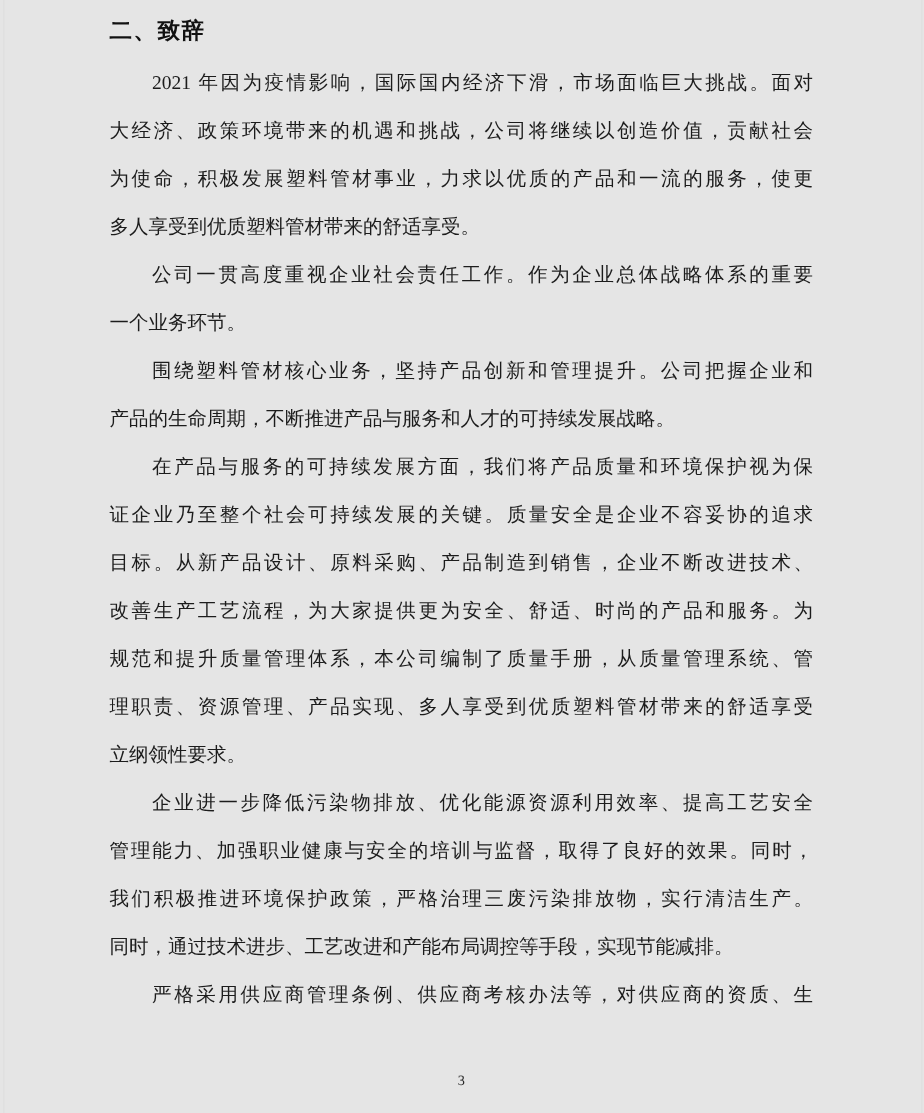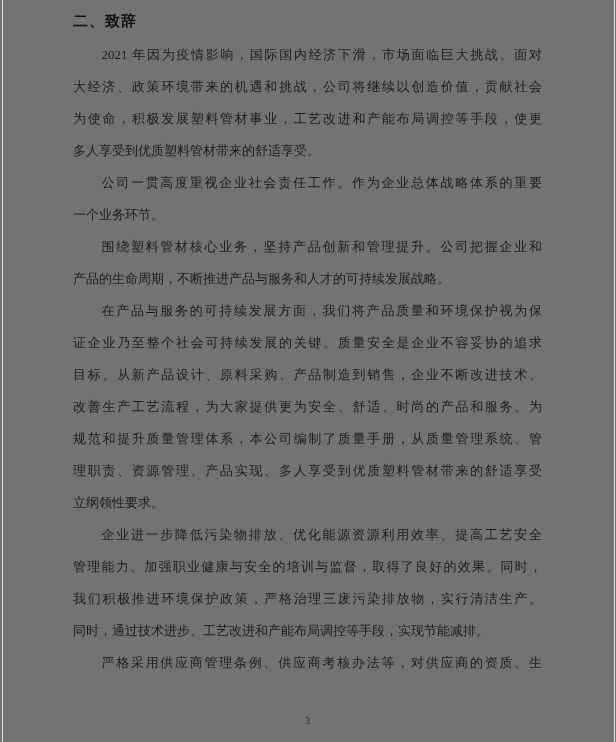--- a/index.html
+++ b/index.html
@@ -4,21 +4,21 @@
 <style>
   html, body {
     margin: 0;
     padding: 0;
     background: #ffffff;
   }
   .page {
     position: relative;
     width: 616px;
     height: 742px;
-    background: #737373;
+    background: #e5e5e5;
     overflow: hidden;
     font-family: "Liberation Serif", "DejaVu Serif", serif;
     color: #1c1c1c;
   }
   .page-edge {
     position: absolute;
     top: 0;
     bottom: 0;
     width: 1px;
     background: #e0e0e0;
@@ -80,21 +80,21 @@
 <div class="page">
   <div class="page-edge left"></div>
   <div class="page-edge right"></div>
 
   <div class="content">
     <h2 class="heading">二、致辞</h2>
     <div class="body-text">
         <div class="paragraph">
           <div class="line indent">2021 年因为疫情影响，国际国内经济下滑，市场面临巨大挑战。面对</div>
           <div class="line">大经济、政策环境带来的机遇和挑战，公司将继续以创造价值，贡献社会</div>
-          <div class="line">为使命，积极发展塑料管材事业，工艺改进和产能布局调控等手段，使更</div>
+          <div class="line">为使命，积极发展塑料管材事业，力求以优质的产品和一流的服务，使更</div>
           <div class="line end">多人享受到优质塑料管材带来的舒适享受。</div>
         </div>
         <div class="paragraph">
           <div class="line indent">公司一贯高度重视企业社会责任工作。作为企业总体战略体系的重要</div>
           <div class="line end">一个业务环节。</div>
         </div>
         <div class="paragraph">
           <div class="line indent">围绕塑料管材核心业务，坚持产品创新和管理提升。公司把握企业和</div>
           <div class="line end">产品的生命周期，不断推进产品与服务和人才的可持续发展战略。</div>
         </div>

